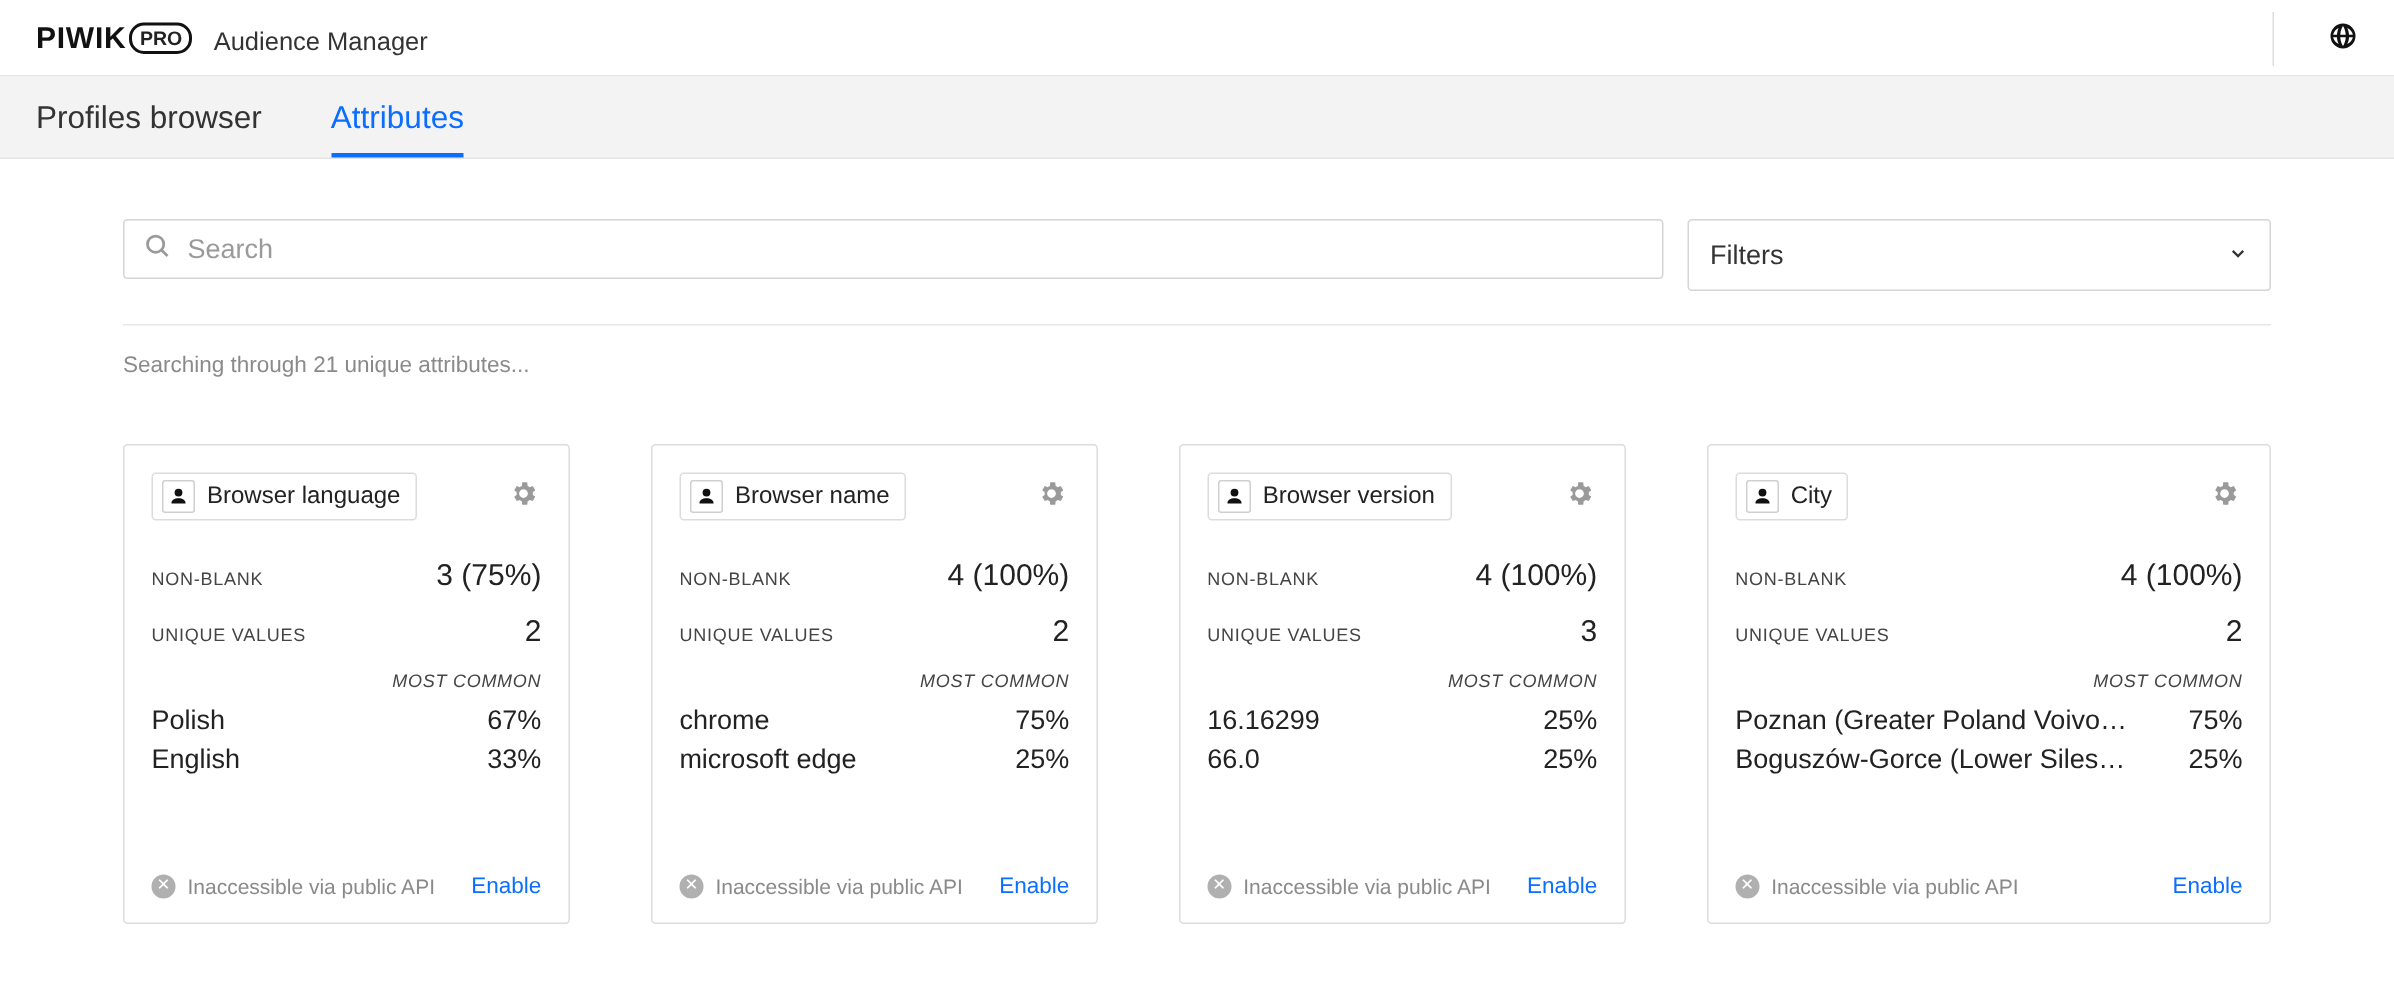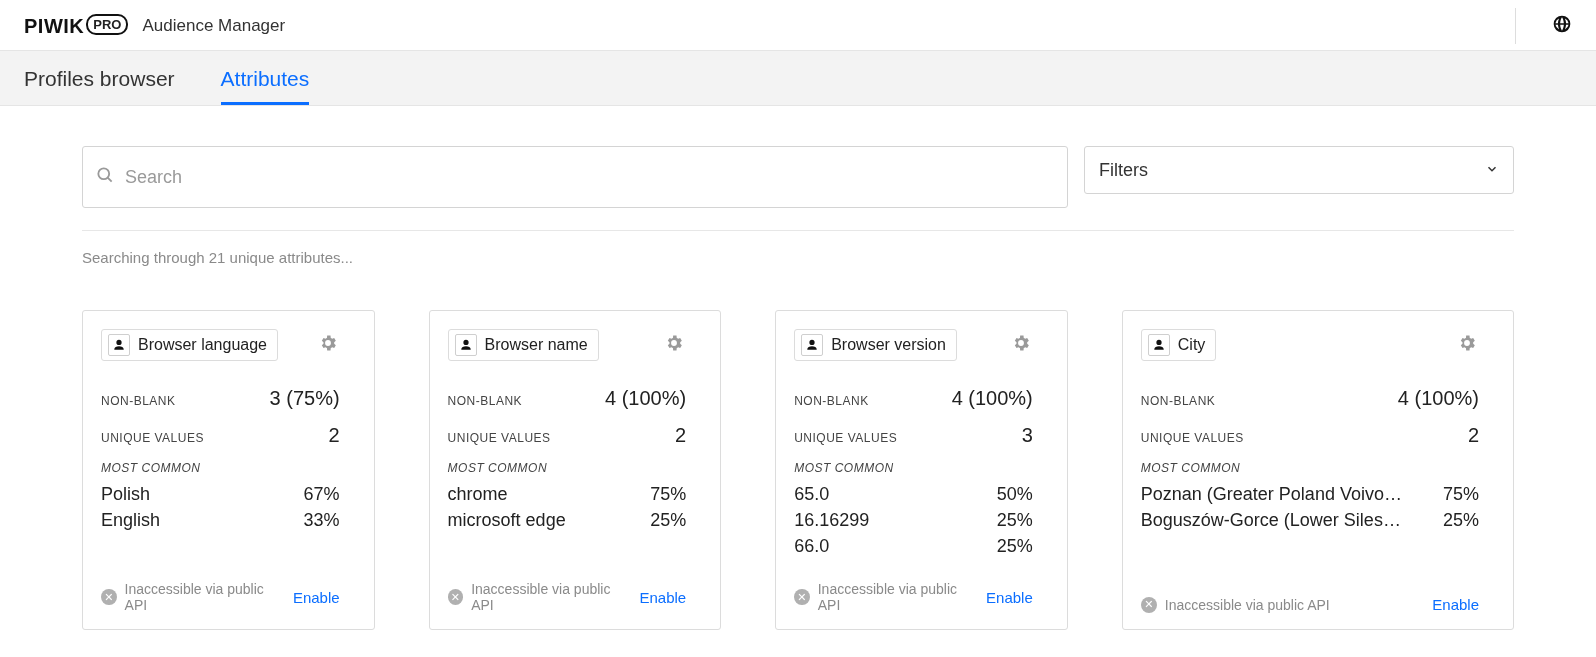--- a/index.html
+++ b/index.html
@@ -13,21 +13,21 @@
   .header {
     display: flex;
     align-items: center;
     padding: 8px 24px 6px 24px;
     border-bottom: 1px solid #e5e5e5;
     background: #fff;
     position: relative;
   }
   .brand {
     display: flex;
-    align-items: center;
+    align-items: flex-end;
   }
   .brand-piwik {
     font-weight: 900;
     font-size: 20px;
     letter-spacing: 0.5px;
     color: #111;
   }
   .brand-pro {
     display: inline-block;
     border: 2px solid #111;
@@ -92,40 +92,40 @@
     gap: 16px;
     align-items: stretch;
   }
   .search-box {
     flex: 1;
     border: 1px solid #d4d4d4;
     border-radius: 3px;
     display: flex;
     align-items: center;
     padding: 0 12px;
-    height: 62px;
+    height: 40px;
     background: #fff;
   }
   .search-input {
     border: none;
     outline: none;
     font-size: 18px;
     color: #333;
     width: 100%;
     padding-left: 10px;
     background: transparent;
   }
   .search-input::placeholder { color: #9a9a9a; }
   .search-icon {
     width: 20px; height: 20px;
     color: #9a9a9a;
     flex-shrink: 0;
   }
   .filters {
-    width: 430px;
+    width: 389px;
     border: 1px solid #d4d4d4;
     border-radius: 3px;
     display: flex;
     align-items: center;
     padding: 0 14px;
     height: 48px;
     font-size: 18px;
     color: #333;
     background: #fff;
     cursor: pointer;
@@ -142,25 +142,26 @@
   }
   .cards {
     display: grid;
     grid-template-columns: repeat(4, 1fr);
     gap: 54px;
     margin-top: 44px;
   }
   .card {
     border: 1px solid #dcdcdc;
     border-radius: 3px;
-    padding: 18px 34px 16px 18px;
+    padding: 18px 18px 16px 18px;
     background: #fff;
     min-height: 320px;
     display: flex;
     flex-direction: column;
+    text-align: right;
   }
   .card-head {
     display: flex;
     align-items: center;
   }
   .attr-pill {
     display: inline-flex;
     align-items: center;
     border: 1px solid #dcdcdc;
     border-radius: 3px;
@@ -401,24 +402,20 @@
           <div class="stat-row">
             <span class="stat-label">NON-BLANK</span>
             <span class="stat-value">4 (100%)</span>
           </div>
           <div class="stat-row">
             <span class="stat-label">UNIQUE VALUES</span>
             <span class="stat-value">3</span>
           </div>
           <div class="mc-heading">MOST COMMON</div>
           <div class="mc-row">
-            <span class="mc-label">65.0</span>
-            <span>50%</span>
-          </div>
-          <div class="mc-row">
             <span class="mc-label">16.16299</span>
             <span>25%</span>
           </div>
           <div class="mc-row">
             <span class="mc-label">66.0</span>
             <span>25%</span>
           </div>
         </div>
         <div class="card-foot">
           <span class="foot-x">✕</span>

